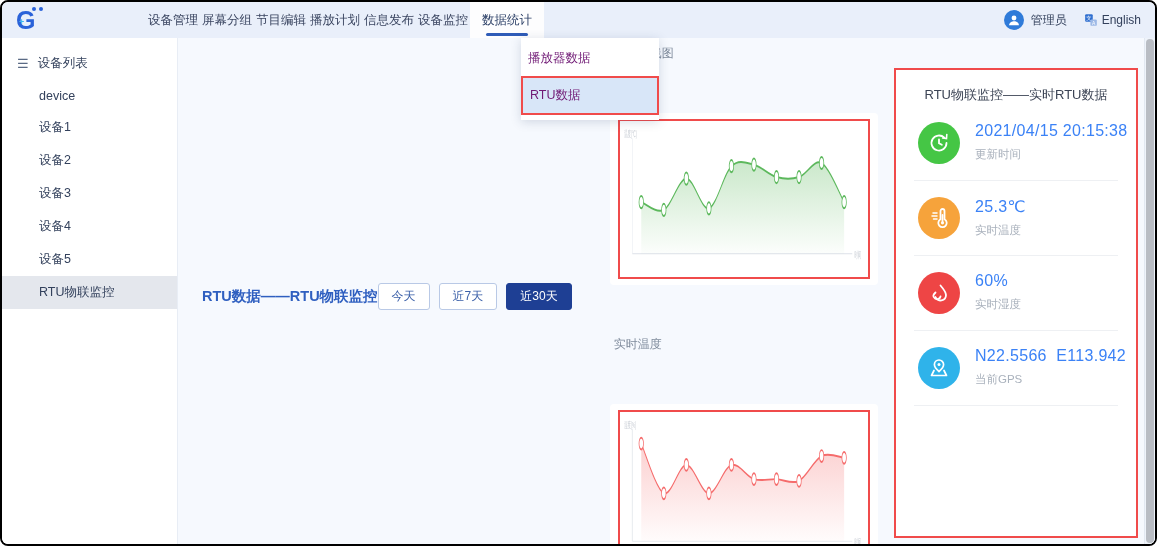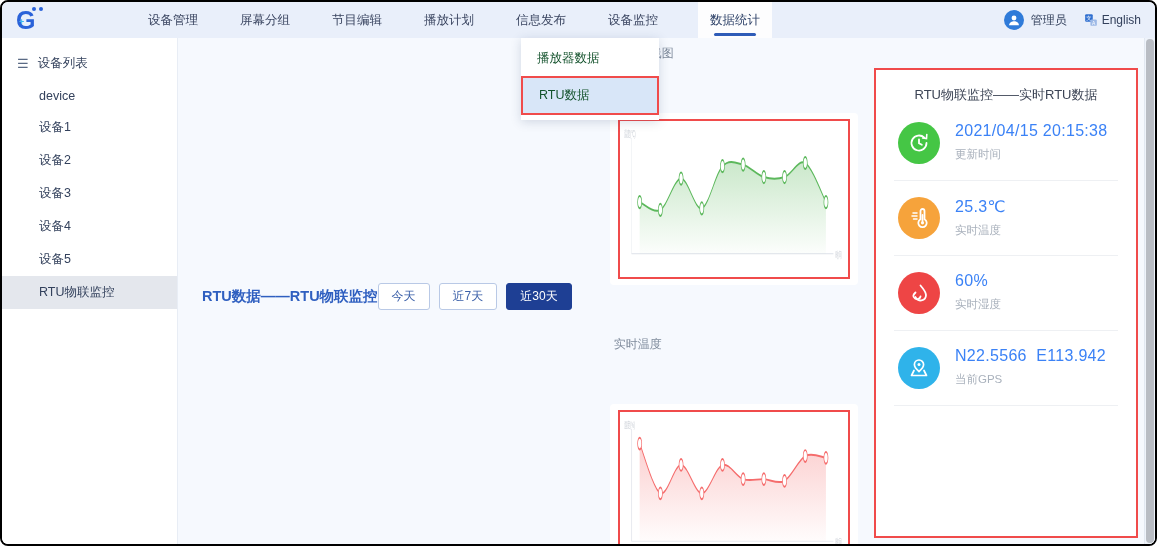--- a/index.html
+++ b/index.html
@@ -7,34 +7,34 @@
   .page { position:relative; width:1157px; height:546px; border:2px solid #000;
           border-radius:8px; overflow:hidden; background:#fff; }
 
   
   .navbar { height:36px; background:#e9effa; display:flex; align-items:center; padding:0 14px; }
   .logo { position:relative; width:34px; height:30px; cursor:pointer; }
   .logo-g { font-size:25px; font-weight:bold; color:#2a62d9; line-height:30px; }
   .logo-dot { position:absolute; width:4px; height:4px; border-radius:50%; background:#2a62d9; top:2px; }
   .logo-dot.d1 { left:16px; } .logo-dot.d2 { left:23px; }
   .logo-plus { position:absolute; left:3px; top:12px; font-size:9px; color:#3fb6f0; font-weight:bold; }
-  .nav-items { display:flex; gap:38px; margin-left:96px; font-size:12.5px; color:#3a4560;font-family:Liberation Mono, monospace; }
+  .nav-items { display:flex; margin-left:96px; font-size:12.5px; color:#3a4560;font-family:Liberation Mono, monospace; }
   .nav-item { padding:10px 2px; cursor:pointer; position:relative; white-space:nowrap; }
   .nav-item.active { background:#fdfdfe; padding-left:12px; padding-right:12px; color:#2b3f66; }
   .nav-underline { position:absolute; left:50%; transform:translateX(-50%); bottom:3px;
                    width:42px; height:3px; border-radius:2px; background:#2f5cb8; }
   .nav-right { margin-left:auto; display:flex; align-items:center; gap:7px; font-size:12px; color:#33415c; }
   .avatar { width:20px; height:20px; border-radius:50%; background:#2f7bd9; display:flex;
             align-items:center; justify-content:center; cursor:pointer; }
   .lang-group { display:flex; align-items:center; gap:4px; margin-left:10px; cursor:pointer; }
 
   
   .dropdown { position:absolute; left:519px; top:36px; width:138px; background:#fff; z-index:30;
               box-shadow:0 2px 10px rgba(40,60,100,0.18); padding:3px 0 5px; }
-  .dropdown-item { font-size:12.5px; color:#14532d; padding:9px 16px; cursor:pointer; white-space:nowrap; }
+  .dropdown-item { font-size:12.5px; color:#701a75; padding:9px 7px; cursor:pointer; white-space:nowrap; }
   .dd-selected-wrap { border:2px solid #f04b4b; }
   .dropdown-item.selected { background:#d8e6f8; }
 
   
   .body { display:flex; height:506px; }
   .sidebar { width:176px; background:#fff; border-right:1px solid #e8edf5; padding-top:8px;
              font-size:12.5px; color:#33415c; flex-shrink:0; }
   .sidebar-header { display:flex; align-items:center; gap:9px; padding:9px 15px; cursor:pointer; }
   .list-icon { color:#5a6a85; font-size:13px; line-height:1; }
   .sidebar-item { padding:8px 14px 8px 37px; cursor:pointer; white-space:nowrap; }
@@ -53,21 +53,21 @@
   .chart-label { font-size:12px; color:#7f8b9c; margin:7px 0 7px 4px; }
   .chart-card { background:#fff; border-radius:4px; padding:6px 8px; }
   .annotation-box { border:2px solid #f04b4b; padding:3px 2px 1px; background:#fff; }
   .chart-holder svg { display:block; width:100%; }
 
   .h-scrollbar { height:13px; margin:8px 2px 2px 2px; background:#fbfbfb; border:1px solid #ececec;
                  display:flex; align-items:center; padding:0 2px; cursor:pointer; }
   .h-arrow { font-size:8px; color:#8a8a8a; width:10px; text-align:center; line-height:1; }
   .h-thumb { height:9px; background:#c8c8c8; border-radius:4px; width:93%; margin:0 2px; }
 
-  .right-panel { width:264px; flex-shrink:0; background:#fff; border:2px solid #f04b4b;
+  .right-panel { width:244px; flex-shrink:0; background:#fff; border:2px solid #f04b4b;
                  margin:30px 6px 6px 6px; display:flex; flex-direction:column; padding:16px 0 4px; }
   .panel-title { text-align:center; font-size:13px; color:#3c4455; margin-bottom:2px; white-space:nowrap; }
   .stat { display:flex; align-items:flex-start; gap:15px; padding:16px 20px 0 22px; }
   .stat-icon { width:42px; height:42px; border-radius:50%; flex-shrink:0; display:flex;
                align-items:center; justify-content:center; }
   .stat-value { font-size:16px; color:#3b82f6; white-space:pre; letter-spacing:0.3px; }
   .stat-label { font-size:11.5px; color:#a9b1bc; margin-top:7px; }
   .stat-divider { height:1px; background:#eef0f3; margin:16px 18px 0; }
 
   .v-scrollbar { width:11px; flex-shrink:0; background:#eef3fa; border-left:1px solid #e2e8f1;

